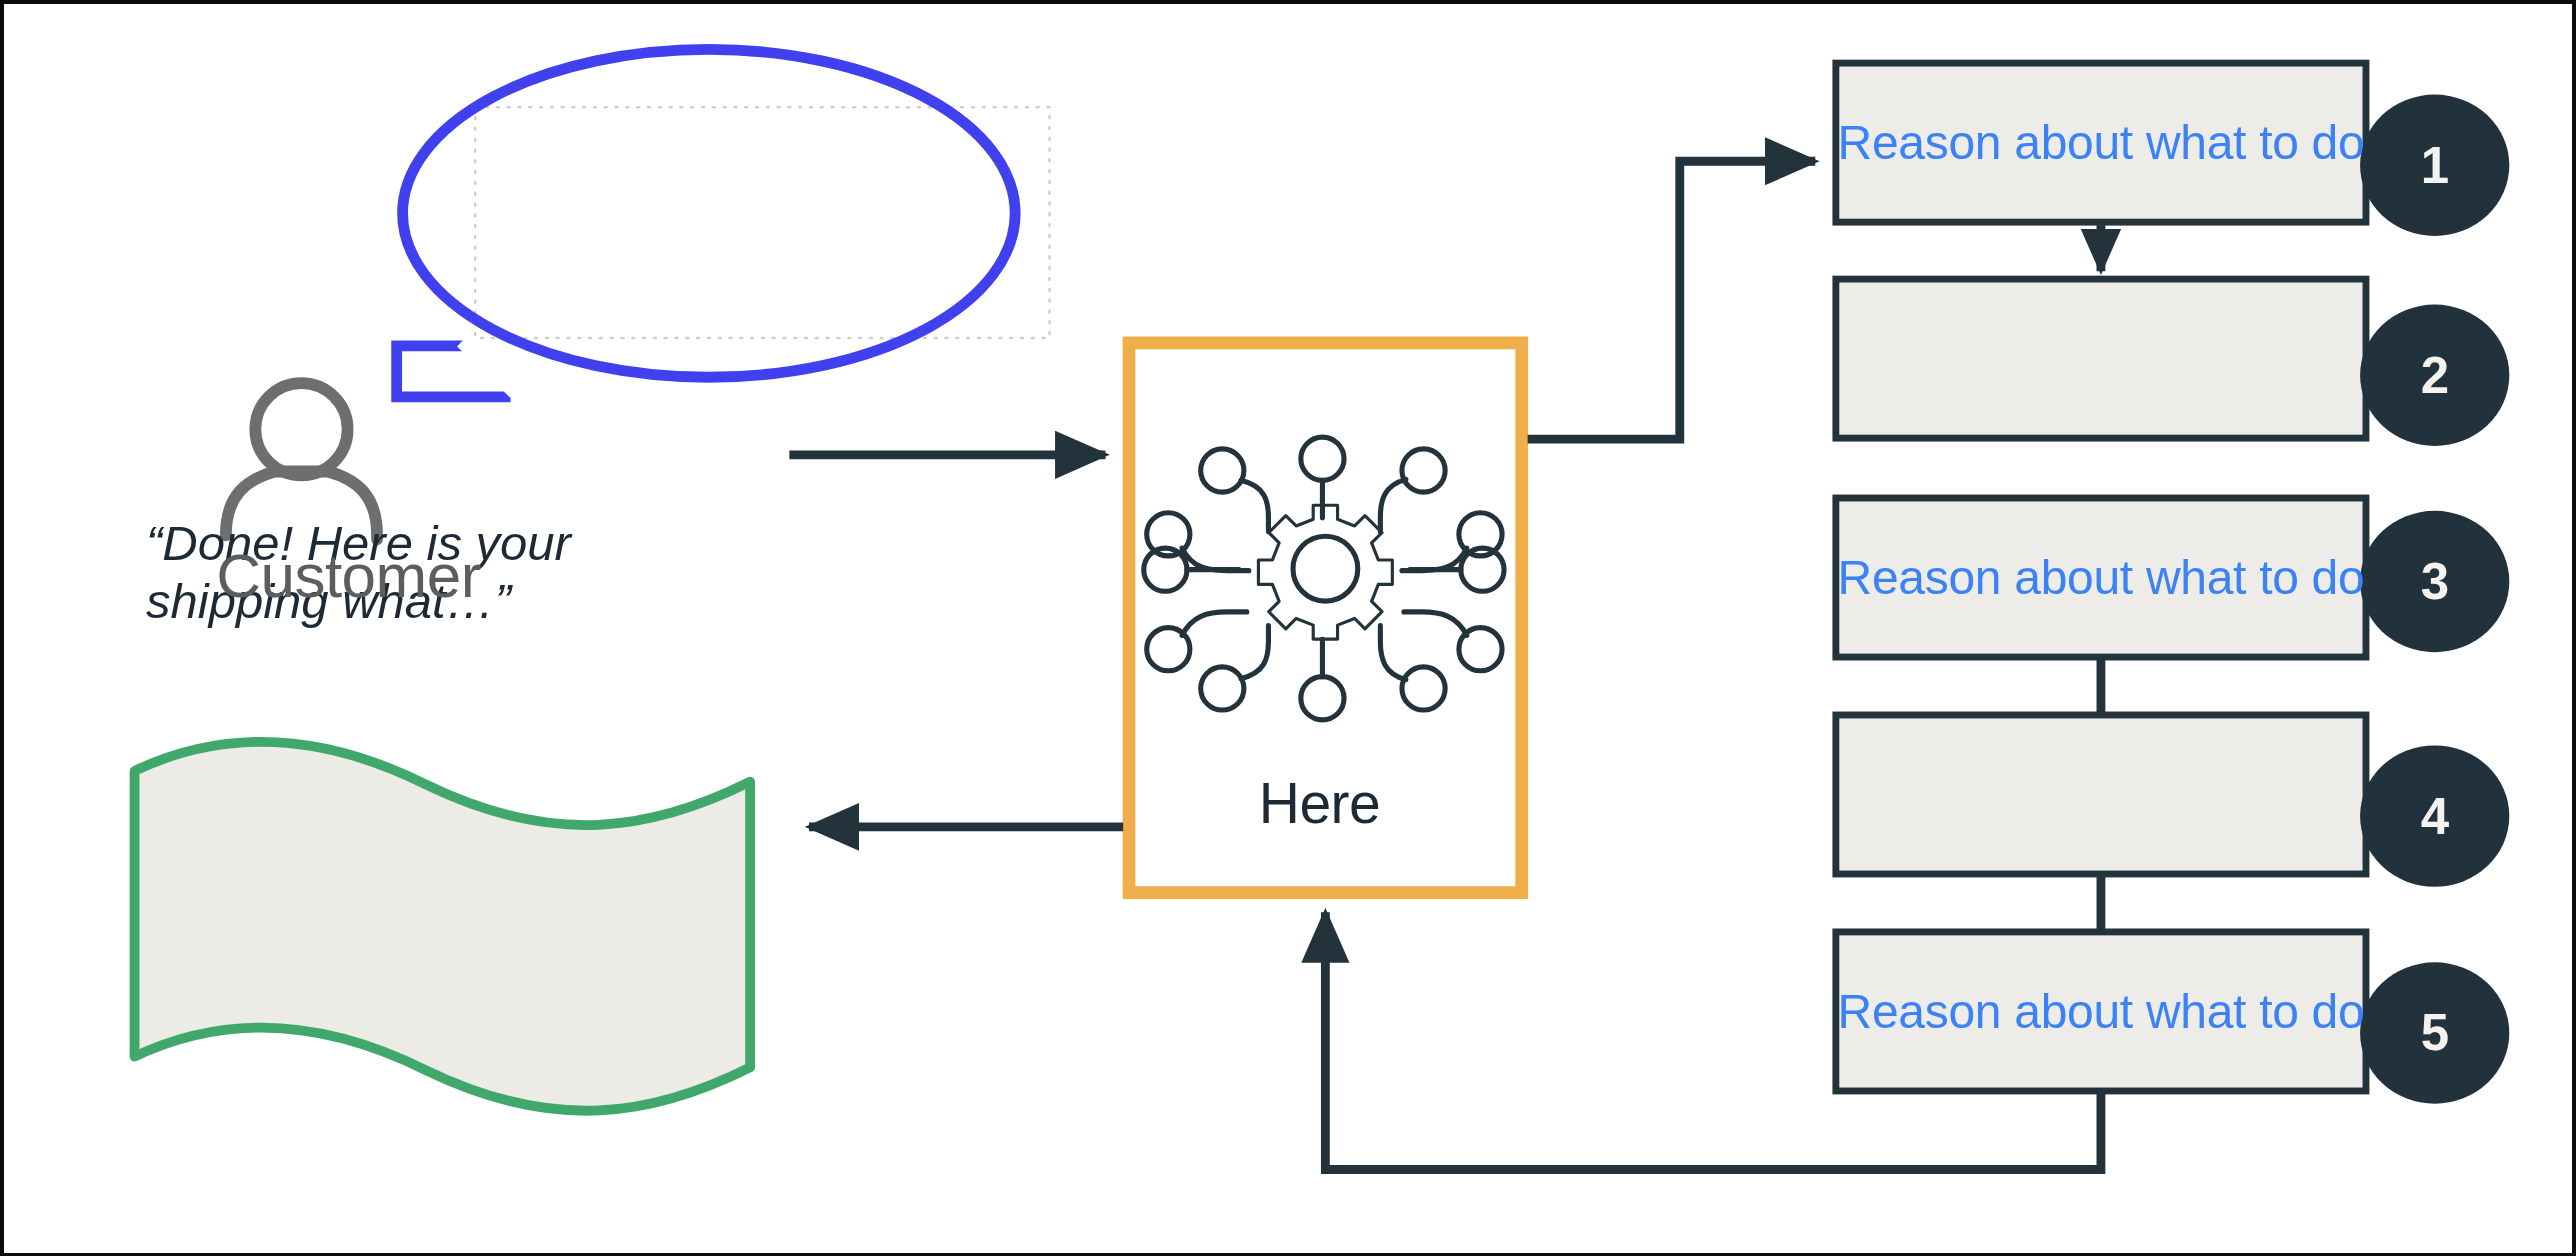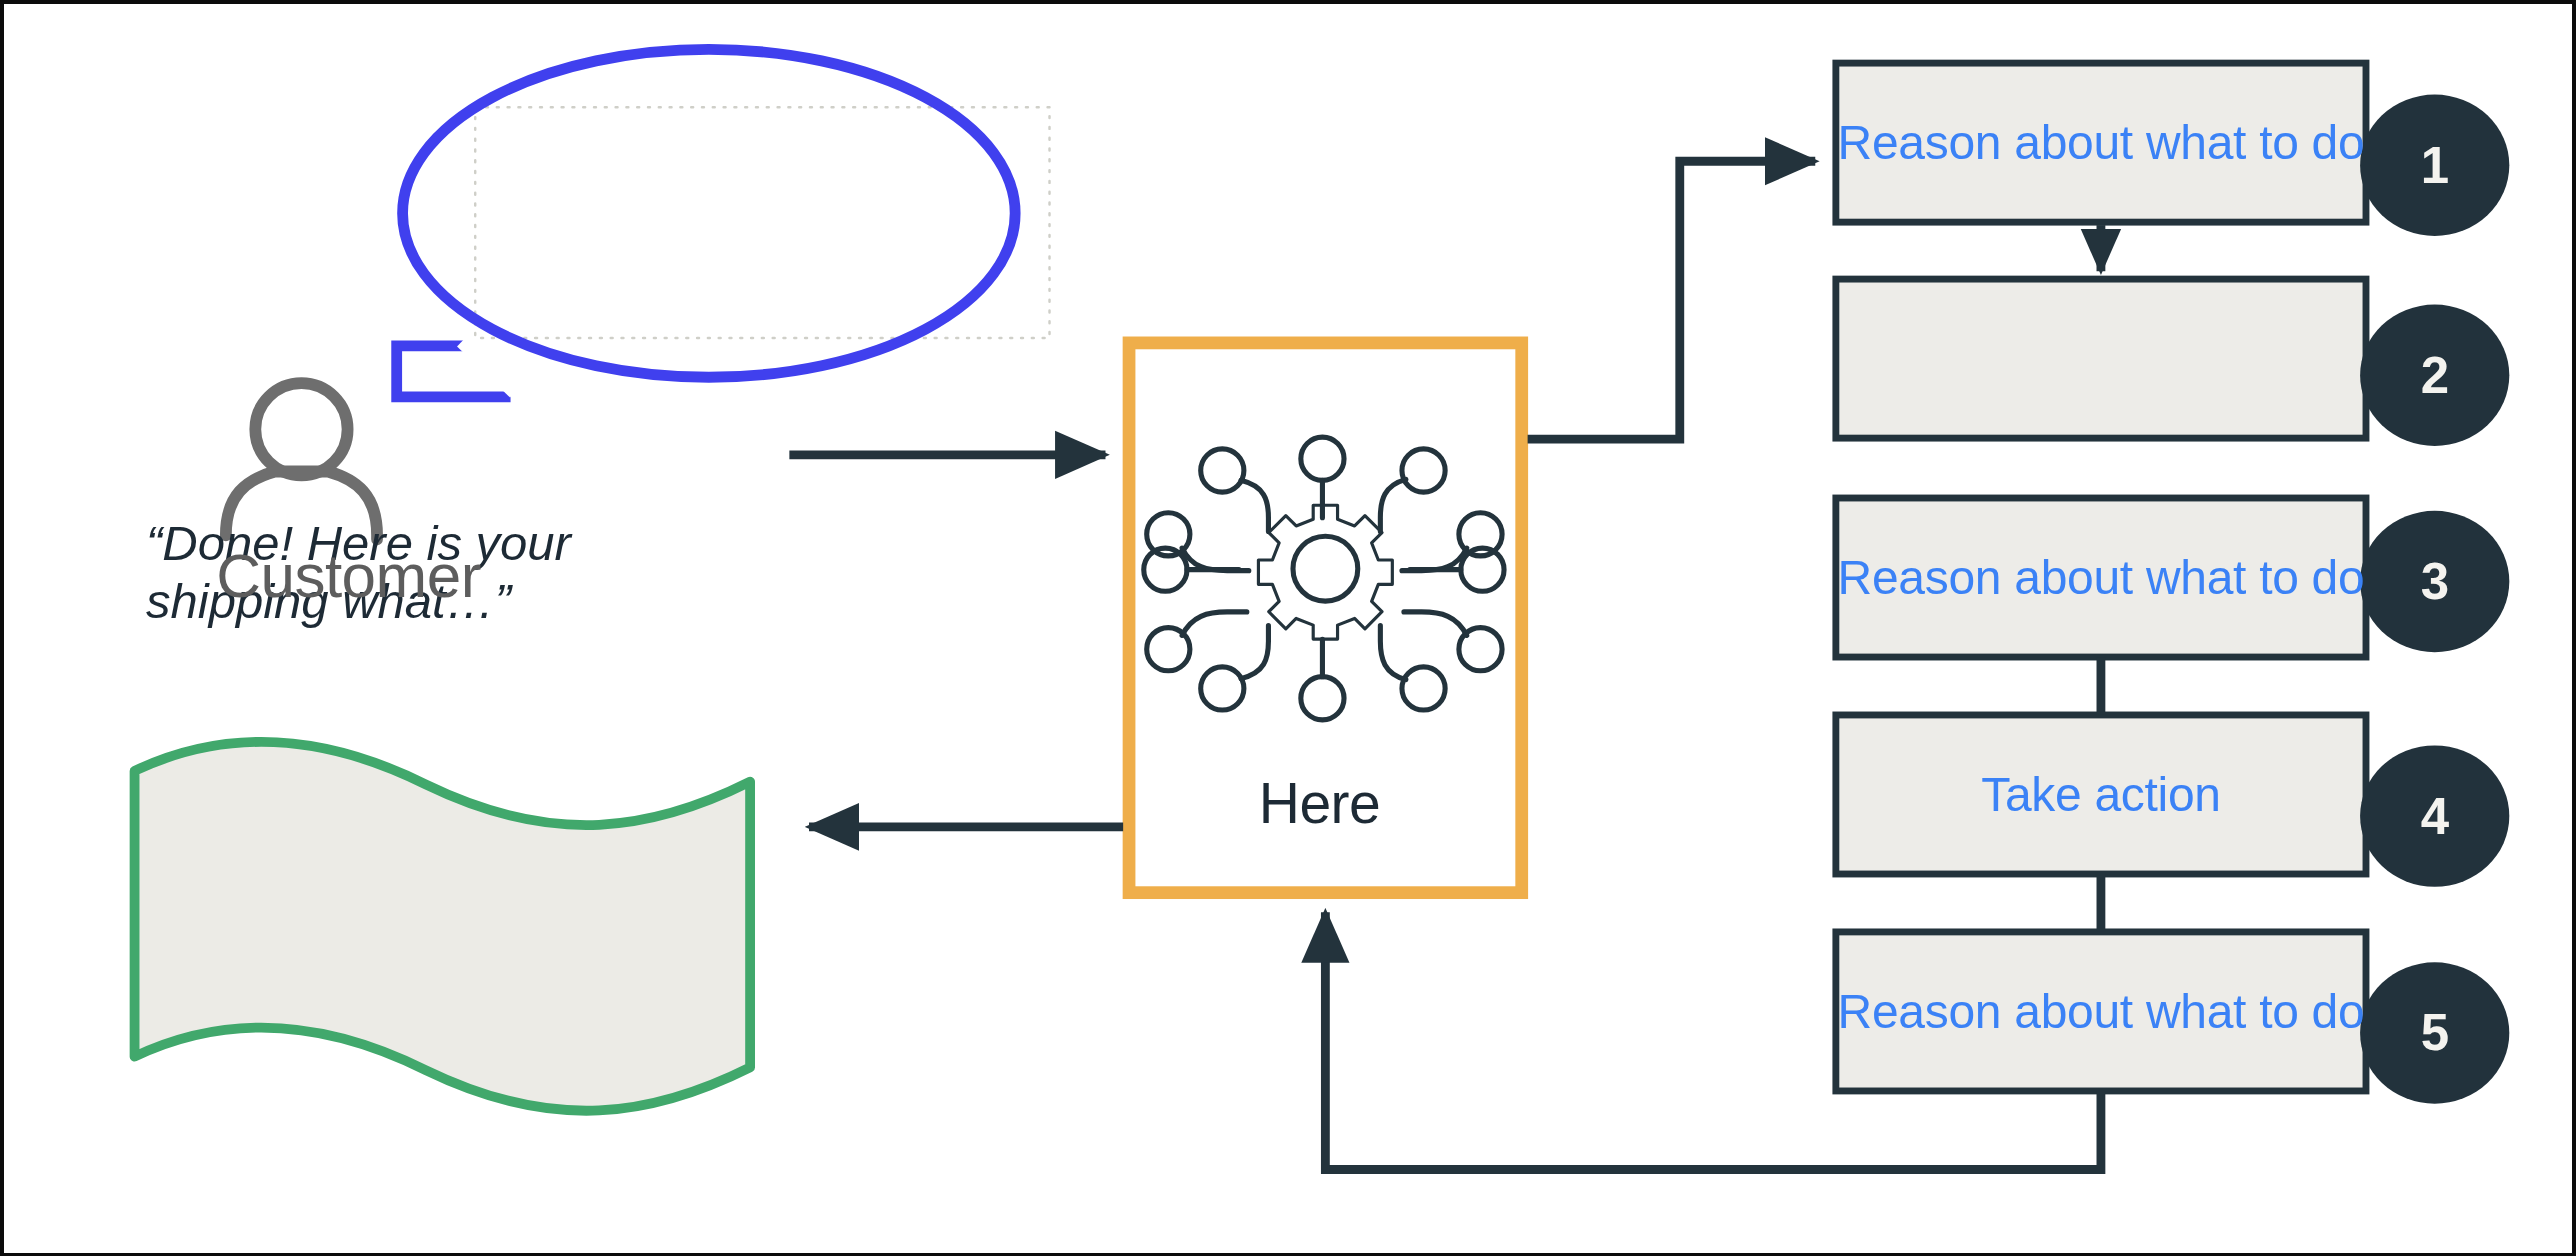--- a/index.html
+++ b/index.html
@@ -240,21 +240,20 @@
   <div class="step-label" style="top:59px;  height:159px;">Reason about
 what to do</div>
   <div class="step-num" style="top:126px; height:71px;">1</div>
 
   <div class="step-num" style="top:336px; height:71px;">2</div>
 
   <div class="step-label" style="top:494px; height:159px;">Reason about
 what to do</div>
   <div class="step-num" style="top:542px; height:71px;">3</div>
 
-  <div class="step-label" style="top:711px; height:159px;">Take action</div>
   <div class="step-num" style="top:777px; height:71px;">4</div>
 
   <div class="step-label" style="top:928px; height:159px;">Reason about
 what to do</div>
   <div class="step-num" style="top:993px; height:71px;">5</div>
 
 </div>
 
 
 </body></html>

